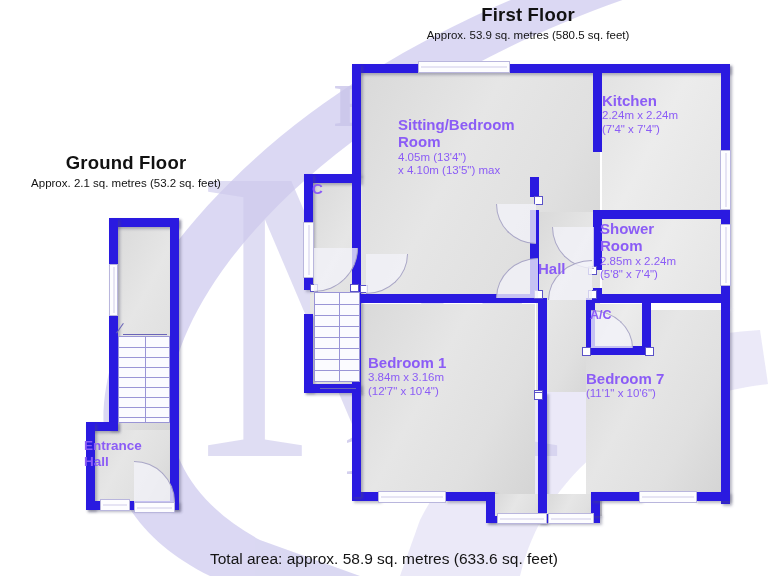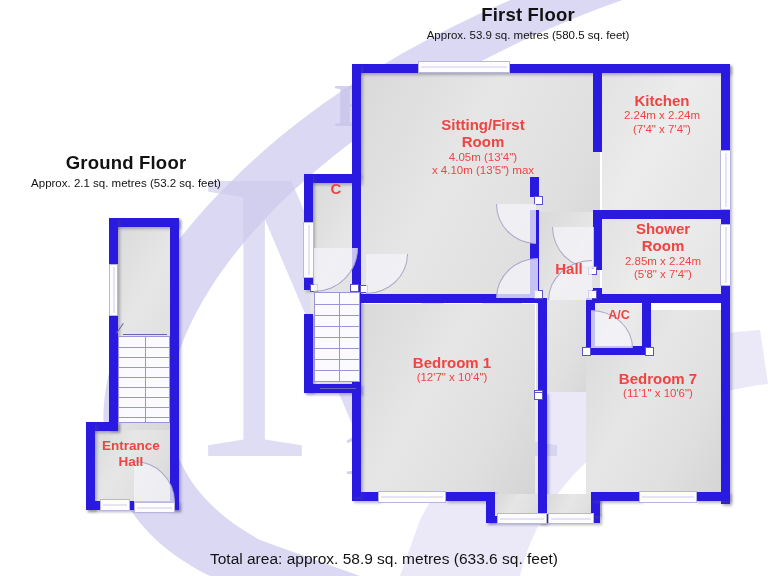--- a/index.html
+++ b/index.html
@@ -63,21 +63,21 @@
   .door.tr{border-radius:0 100% 0 0;border-bottom:none;border-left:none;}
   .door.tl{border-radius:100% 0 0 0;border-bottom:none;border-right:none;}
 
   
   .stairs{position:absolute;background:#fbfbff;border:1px solid #9a95d6;box-sizing:border-box;overflow:hidden;}
   .stairs .tread{position:absolute;left:0;right:0;height:1px;background:#9a95d6;}
   .stairs .rail{position:absolute;top:0;bottom:0;width:1px;background:#9a95d6;}
   .arrowline{position:absolute;background:#6a64b8;}
 
   
-  .rlabel{position:absolute;text-align:center;color:#ef4444;line-height:1.16;}
+  .rlabel{position:absolute;color:#8b5cf6;line-height:1.16;}
   .rlabel .nm{font-size:15px;font-weight:700;}
   .rlabel .nm.sm{font-size:13.5px;}
   .rlabel .dm{font-size:11.5px;font-weight:400;}
   .rlabel.tiny .nm{font-size:12.5px;font-weight:700;}
   .rlabel.one{font-weight:700;font-size:15px;}
 </style>
 </head>
 <body>
 
 <div id="stage">
@@ -250,21 +250,21 @@
       <div class="tread" style="top:33px;"></div>
         <div class="tread" style="top:44px;"></div>
       <div class="tread" style="top:55px;"></div>
         <div class="tread" style="top:66px;"></div>
       <div class="tread" style="top:77px;"></div>
       <div class="rail" style="left:24px;"></div>
     </div>
     <div class="arrowline" style="left:30px;top:326px;width:36px;height:1px;"></div>
 
     <div class="rlabel" style="left:108px;top:54px;width:170px;">
-      <div class="nm">Sitting/First</div>
+      <div class="nm">Sitting/Bedroom</div>
       <div class="nm">Room</div>
       <div class="dm">4.05m (13'4")</div>
       <div class="dm">x 4.10m (13'5") max</div>
     </div>
 
     <div class="rlabel" style="left:312px;top:30px;width:120px;">
       <div class="nm">Kitchen</div>
       <div class="dm">2.24m x 2.24m</div>
       <div class="dm">(7'4" x 7'4")</div>
     </div>
@@ -273,20 +273,21 @@
       <div class="nm">Shower</div>
       <div class="nm">Room</div>
       <div class="dm">2.85m x 2.24m</div>
       <div class="dm">(5'8" x 7'4")</div>
     </div>
 
     <div class="rlabel one" style="left:248px;top:198px;width:62px;">Hall</div>
 
     <div class="rlabel" style="left:78px;top:292px;width:168px;">
       <div class="nm">Bedroom 1</div>
+      <div class="dm">3.84m x 3.16m</div>
       <div class="dm">(12'7" x 10'4")</div>
     </div>
 
     <div class="rlabel" style="left:296px;top:308px;width:144px;">
       <div class="nm">Bedroom 7</div>
       <div class="dm">(11'1" x 10'6")</div>
     </div>
 
     <div class="rlabel one" style="left:22px;top:118px;width:48px;">C</div>
 

